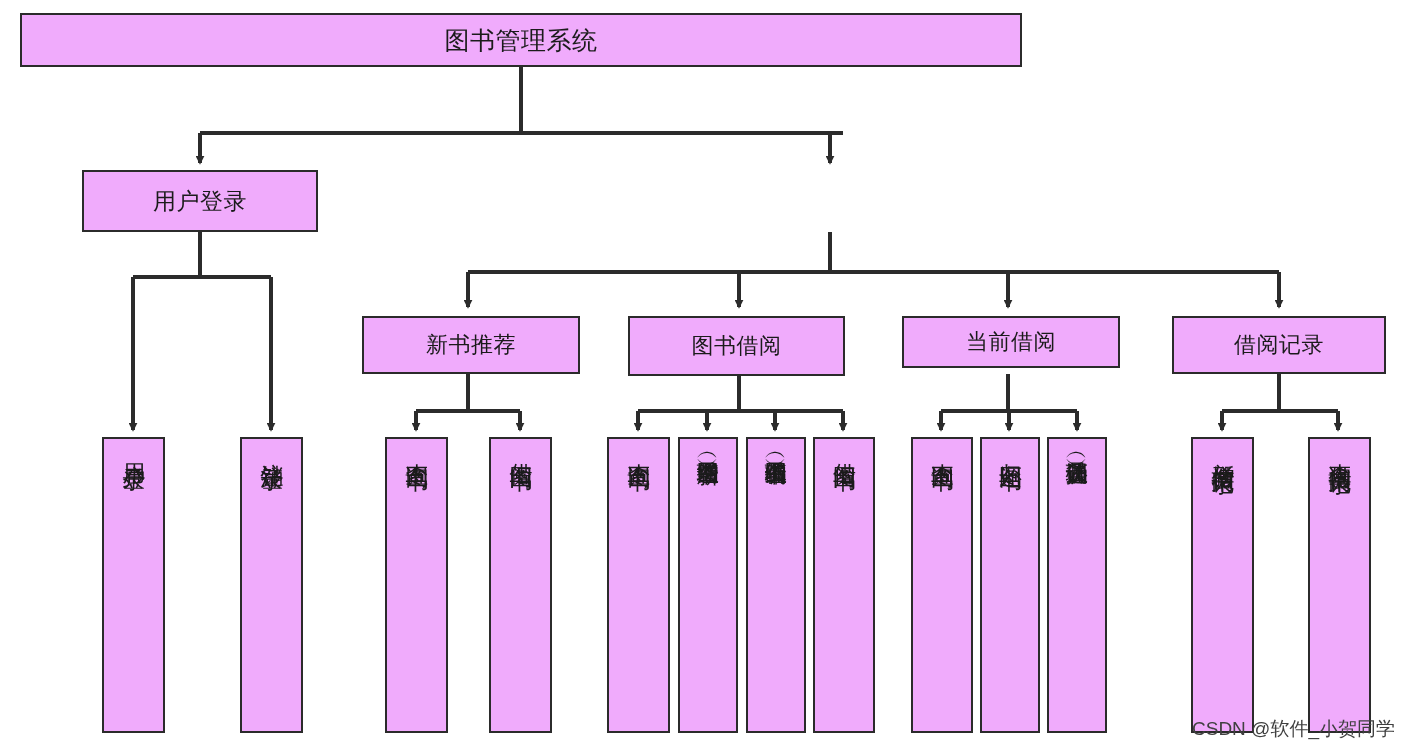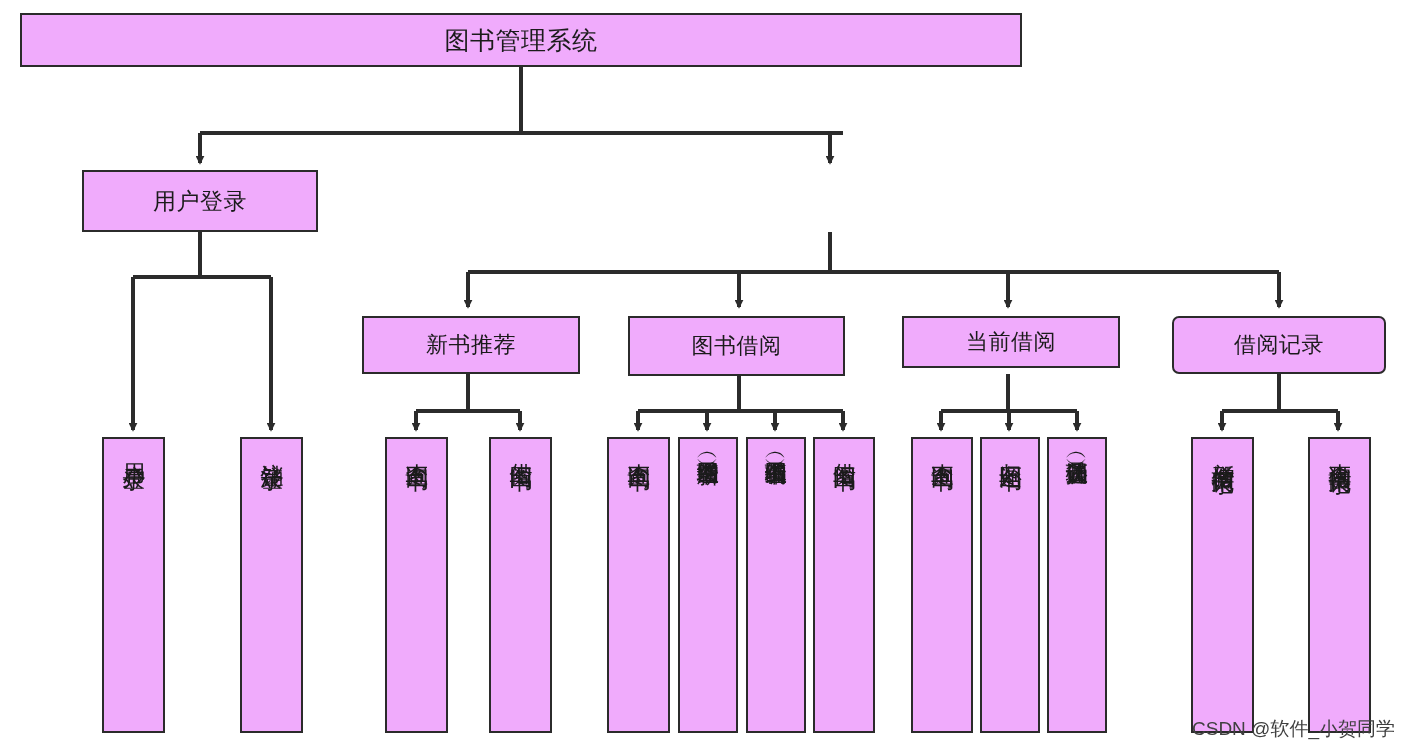--- a/index.html
+++ b/index.html
@@ -135,21 +135,21 @@
 
   <div class="node tier3" style="left:362px;top:316px;width:218px;height:58px;">
     <span class="label">新书推荐</span>
   </div>
   <div class="node tier3" style="left:628px;top:316px;width:217px;height:60px;">
     <span class="label">图书借阅</span>
   </div>
   <div class="node tier3" style="left:902px;top:316px;width:218px;height:52px;">
     <span class="label">当前借阅</span>
   </div>
-  <div class="node tier3" style="left:1172px;top:316px;width:214px;height:58px;border-radius:7px;">
+  <div class="node tier3" style="left:1172px;top:316px;width:214px;height:58px;">
     <span class="label">借阅记录</span>
   </div>
 
   <div class="node leaf" style="left:102px;top:437px;width:63px;height:296px;">
     <span class="label">用户登录</span>
   </div>
   <div class="node leaf" style="left:240px;top:437px;width:63px;height:296px;">
     <span class="label">注销登录</span>
   </div>
 

